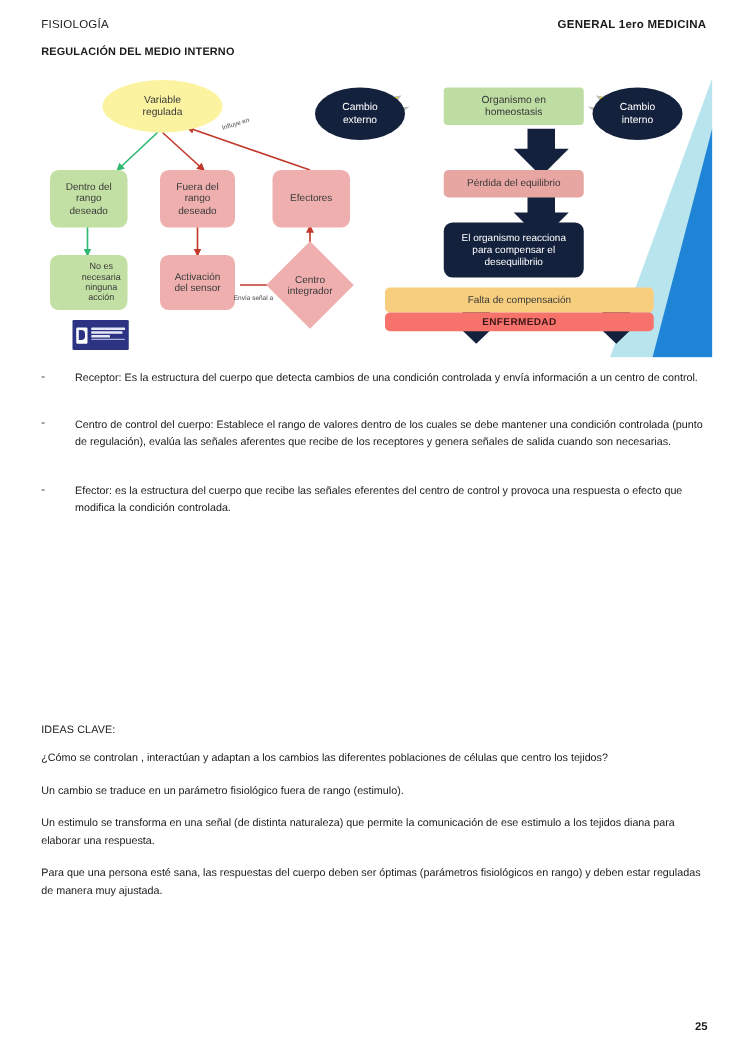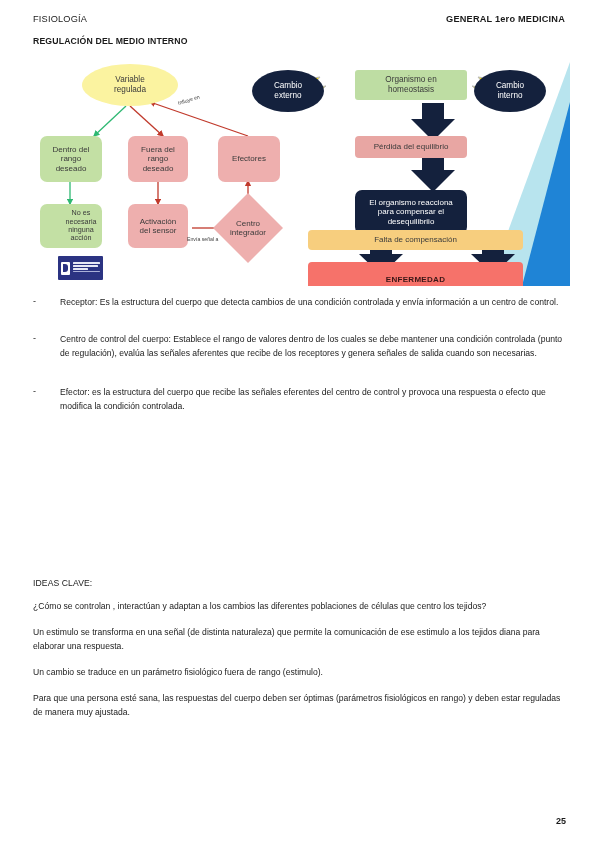--- a/index.html
+++ b/index.html
@@ -170,29 +170,29 @@
     </div>
 
     <div class="node green-bar" style="left:325px;top:8px;width:112px;height:30px;">
       <span class="n-txt">Organismo en<br>homeostasis</span>
     </div>
 
     <div class="node pink-bar" style="left:325px;top:74px;width:112px;height:22px;">
       <span class="n-txt">Pérdida del equilibrio</span>
     </div>
 
-    <div class="node navy-box" style="left:325px;top:128px;width:112px;height:44px;">
+    <div class="node navy-box" style="left:325px;top:116px;width:112px;height:44px;">
       <span class="n-txt">El organismo reacciona<br>para compensar el<br>desequilibriio</span>
     </div>
 
     <div class="node amber-bar" style="left:278px;top:168px;width:215px;height:20px;">
       <span class="n-txt">Falta de compensación</span>
     </div>
 
-    <div class="node red-bar" style="left:278px;top:200px;width:215px;height:36px;">
+    <div class="node red-bar" style="left:278px;top:188px;width:215px;height:15px;">
       <span class="n-txt">ENFERMEDAD</span>
     </div>
   </div>
 
   <div class="logo">
     <div class="mark"></div>
     <div class="lines">
       <div class="ln w1"></div>
         <div class="ln w2"></div>
         <div class="ln w3"></div>
@@ -211,20 +211,20 @@
     </div>
     <div class="bullet">
       <span class="dash">-</span>
       <p><b>Efector</b><span>: es la estructura del cuerpo que recibe las señales eferentes del centro de control y </span><b>provoca una respuesta</b><span> o efecto que modifica la condición controlada.</span></p>
     </div>
   </div>
 
   <div class="ideas">
     <h3>IDEAS CLAVE:</h3>
     <p>¿Cómo se controlan , interactúan y adaptan a los cambios las diferentes poblaciones de células que centro los tejidos?</p>
+    <p>Un cambio se traduce en un parámetro fisiológico fuera de rango (estimulo).</p>
     <p>Un estimulo se transforma en una señal (de distinta naturaleza) que permite la comunicación de ese estimulo a los tejidos diana para elaborar una respuesta.</p>
-    <p>Un cambio se traduce en un parámetro fisiológico fuera de rango (estimulo).</p>
     <p>Para que una persona esté sana, las respuestas del cuerpo deben ser óptimas (parámetros fisiológicos en rango) y deben estar reguladas de manera muy ajustada.</p>
   </div>
 
   <div class="pageno">25</div>
 
 </div>
 
 </body></html>

